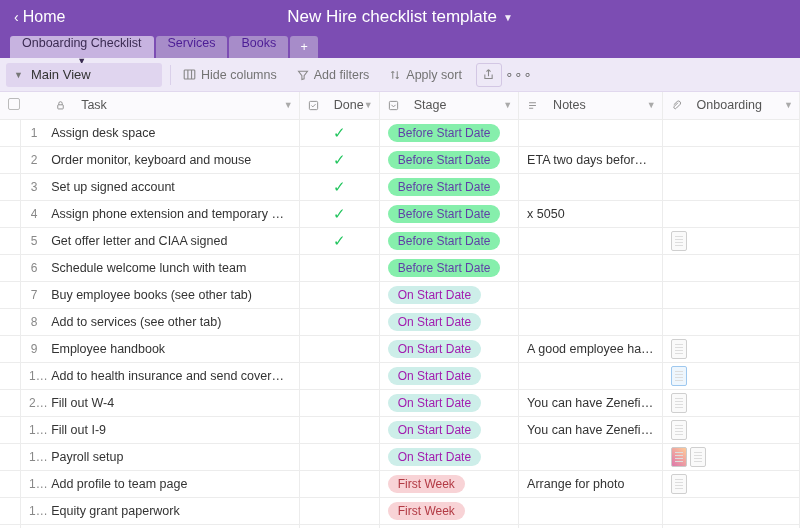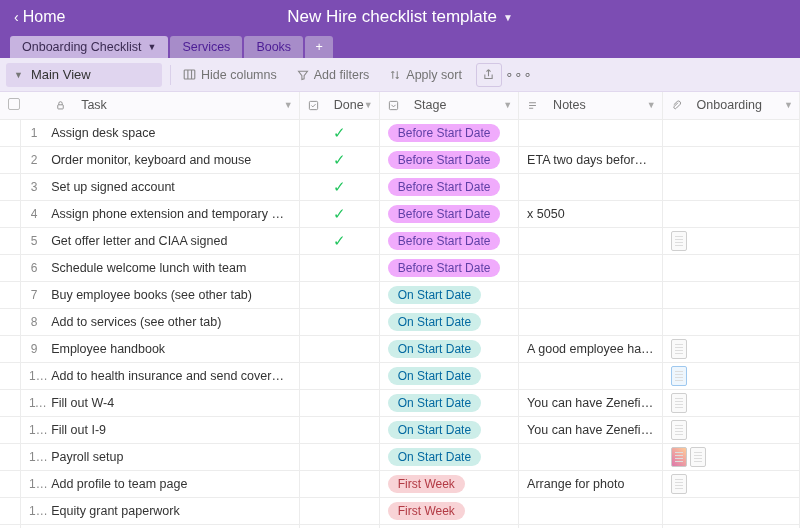--- a/index.html
+++ b/index.html
@@ -6,21 +6,21 @@
 body { font-family: -apple-system, BlinkMacSystemFont, "Segoe UI", sans-serif; font-size: 13px; color: #333; background: #fff; width: 800px; height: 528px; overflow: hidden; }
 .topbar { background: #7c4dff; background: linear-gradient(#7e57c2,#7e57c2); background: #7349b8; height: 34px; display: flex; align-items: center; padding: 0 14px; color: #fff; }
 .topbar { background: #7851a9; }
 .topbar { background: #7e4db8; }
 .topbar { background: #7c4db3; }
 .home { display: flex; align-items: center; gap: 4px; font-size: 16px; cursor: pointer; }
 .home .chev { font-size: 14px; }
 .doc-title { margin: 12px auto; font-size: 17px; display: flex; align-items: center; gap: 6px; cursor: pointer; position: absolute; left: 50%; transform: translateX(-50%); }
 .doc-title .dd { font-size: 10px; opacity: .9; }
 .tabbar { background: #7c4db3; height: 24px; display: flex; align-items: flex-end; padding: 0 10px; gap: 2px; }
-.tab { height: 22px; padding: 0 12px; display: flex; align-items: center; border-radius: 3px 3px 0 0; font-size: 12.5px; cursor: pointer; }
+.tab { height: 22px; padding: 0 12px; display: flex; align-items: center; border-radius: 3px 3px 0 0; font-size: 12.5px; cursor: pointer; flex-direction: column; }
 .tab.active { background: #b9a2d8; background: #c7b3e0; color: #3b2b52; display: flex; gap: 6px; }
 .tab.inactive { background: #a78cc9; color: #4c1d95; }
 .tab.add { background: #a78cc9; color: #fff; width: 28px; justify-content: center; padding: 0; }
 .tab .dd { font-size: 9px; }
 .toolbar { background: #f4f0fa; background:#eee9f7; height: 34px; border-bottom: 1px solid #e1d8ee; display: flex; align-items: center; padding: 0 6px; gap: 0; }
 .viewbtn { background: #e4dbf1; background:#e0d5ef; height: 24px; border-radius: 3px; display: flex; align-items: center; padding: 0 10px 0 8px; gap: 8px; font-size: 13px; color: #333; cursor: pointer; margin-right: 6px; width: 156px; }
 .viewbtn .dd { font-size: 9px; color: #777; }
 .tbtn { height: 24px; padding: 0 10px; display: flex; align-items: center; gap: 5px; font-size: 12.5px; color: #737373; cursor: pointer; border-radius: 3px; }
 .tbtn svg, .ico svg { display: block; }
 .sep { width: 1px; height: 20px; background: #dad0ea; margin: 0 2px; }
@@ -36,22 +36,22 @@
 .col-task { width: 246px; }
 .col-done { width: 78px; text-align: center; }
 .col-stage { width: 136px; }
 .col-notes { width: 140px; }
 .col-att { width: 134px; }
 th.col-idx, th.col-chk { border-right: none; }
 td.col-idx { border-right: none; }
 .chkbox { width: 12px; height: 12px; border: 1px solid #bbb; border-radius: 2px; display: inline-block; }
 .check { color: #1db954; color:#22c55e; font-size: 15px; }
 .pill { display: inline-block; padding: 2px 10px; border-radius: 10px; font-size: 12px; }
-.pill.before { background: #f0abfc; color: #5f3fa6; }
-.pill.start { background: #cdeee9; color: #0369a1; }
+.pill.before { background: #86efac; color: #5f3fa6; }
+.pill.start { background: #cdeee9; color: #a21caf; }
 .pill.first { background: #f8d3d6; color: #b23a44; }
 .att { display: inline-block; width: 16px; height: 20px; border: 1px solid #cfcfcf; border-radius: 2px; background: #fafafa; position: relative; vertical-align: middle; }
 .att::before { content:""; position:absolute; left:3px; right:3px; top:4px; height:1px; background:#ddd; box-shadow: 0 3px 0 #ddd, 0 6px 0 #ddd, 0 9px 0 #ddd; }
 .att.blue { border-color:#9ec8ef; background:#eef6fd; }
 .att.img { background: linear-gradient(45deg,#d7a,#fc9); border: 1px solid #ccc; }
 .th-inner { display: flex; align-items: center; gap: 15px; }
 .ico { color:#888; display:inline-flex; }
 td.col-task { padding-left: 4px; }
 td.col-done { text-align:center; }
 td.col-notes { color:#333; }
@@ -284,21 +284,21 @@
           <td class="col-chk"></td>
           <td class="col-idx">10</td>
           <td class="col-task">Add to health insurance and send coverage info</td>
           <td class="col-done"></td>
           <td class="col-stage"><span class="pill start">On Start Date</span></td>
           <td class="col-notes"></td>
           <td class="col-att"><span class="att blue"></span></td>
         </tr>
         <tr>
           <td class="col-chk"></td>
-          <td class="col-idx">11</td>
+          <td class="col-idx">20</td>
           <td class="col-task">Fill out W-4</td>
           <td class="col-done"></td>
           <td class="col-stage"><span class="pill start">On Start Date</span></td>
           <td class="col-notes">You can have Zenefits…</td>
           <td class="col-att"><span class="att doc"></span></td>
         </tr>
         <tr>
           <td class="col-chk"></td>
           <td class="col-idx">12</td>
           <td class="col-task">Fill out I-9</td>

